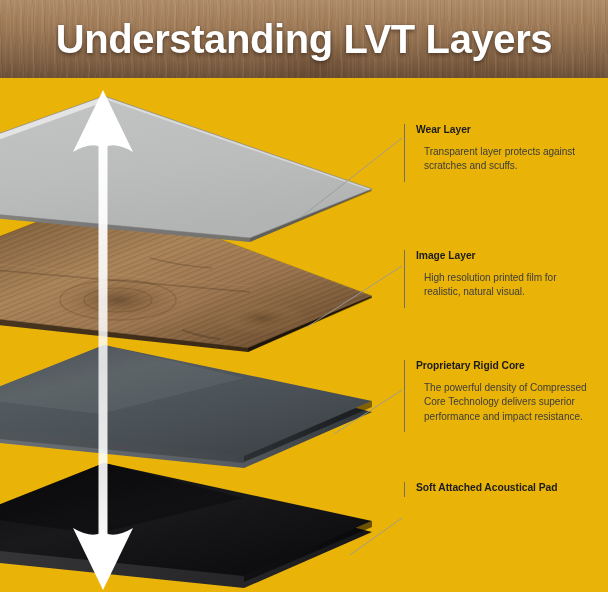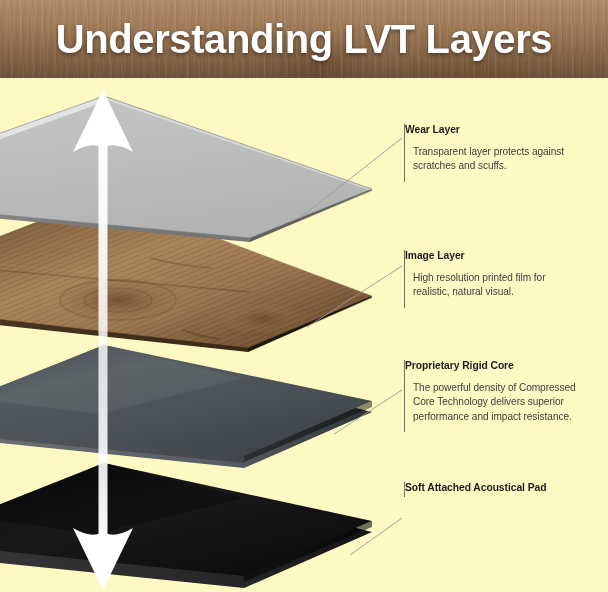--- a/index.html
+++ b/index.html
@@ -1,21 +1,21 @@
 <!DOCTYPE html>
 <html><head>
 <meta charset="utf-8">
 <style>
   html,body{margin:0;padding:0;background:#fff;}
   body{
     width:608px;height:592px;overflow:hidden;position:relative;
     font-family:"Liberation Sans","DejaVu Sans",sans-serif;
     -webkit-font-smoothing:antialiased;
   }
-  #stage{position:absolute;inset:0;width:608px;height:592px;background:#fef9c3;}
+  #stage{position:absolute;inset:0;width:608px;height:592px;background:#eab308;}
 
   
   .header{
     position:absolute;left:0;top:0;width:608px;height:78px;overflow:hidden;
     background:
       repeating-linear-gradient(92deg,
         rgba(255,255,255,0.055) 0px, rgba(255,255,255,0.055) 1px,
         rgba(0,0,0,0.00) 1px, rgba(0,0,0,0.00) 3px,
         rgba(90,58,34,0.075) 3px, rgba(90,58,34,0.075) 4px,
         rgba(0,0,0,0) 4px, rgba(0,0,0,0) 7px),
@@ -38,21 +38,21 @@
     color:#ffffff;font-size:40px;font-weight:700;letter-spacing:-0.4px;
     text-shadow:0 2px 4px rgba(40,22,10,.55), 0 0 1px rgba(0,0,0,.4);
     z-index:3;white-space:nowrap;
   }
 
   
   #layers{position:absolute;left:0;top:0;width:608px;height:592px;z-index:2;}
 
   
   .label{
-    position:absolute;z-index:4;
+    position:absolute;z-index:4;padding-left:11px;
     border-left:1.6px solid #6f6f6f;
     width:186px;color:#2b2b2b;
   }
   .label-title{
     font-size:10.3px;font-weight:700;color:#1c1c1c;
     letter-spacing:-0.05px;margin:0 0 2px 0;line-height:1.25;
   }
   .label-body{
     font-size:10.1px;font-weight:400;color:#3d3d3d;
     line-height:1.43;margin:8px;letter-spacing:-0.05px;

